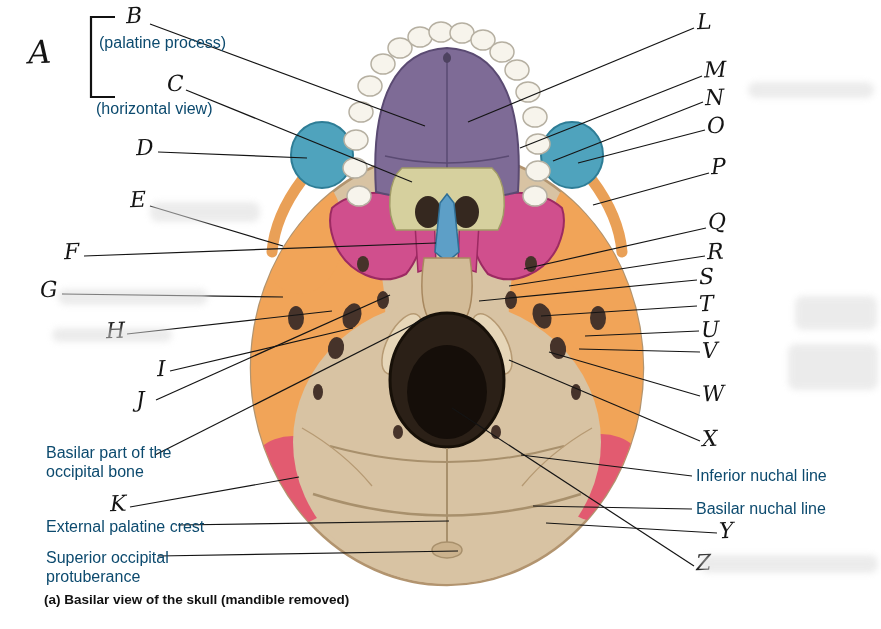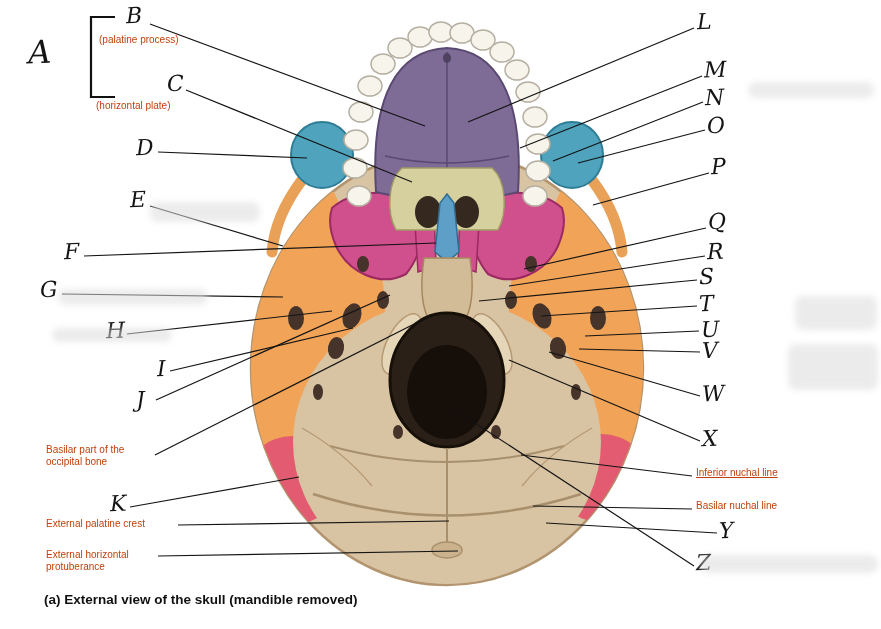--- a/index.html
+++ b/index.html
@@ -5,21 +5,21 @@
   * { margin:0; padding:0; box-sizing:border-box; }
   body { background:#ffffff; font-family:"Liberation Sans", sans-serif; }
   #canvas { position:relative; width:881px; height:629px; background:#ffffff; overflow:hidden; }
   svg.layer { position:absolute; left:0; top:0; width:881px; height:629px; }
   .letter {
     position:absolute; font-family:"DejaVu Serif", serif; font-style:italic;
     font-size:22px; color:#141414; line-height:1; transform:rotate(-2deg);
     letter-spacing:0.5px; user-select:none;
   }
   .text-label {
-    position:absolute; font-size:10px; color:#c2410c; line-height:1.18;
+    position:absolute; font-size:16px; color:#0c4a6e; line-height:1.18;
     white-space:pre-line;
   }
   .caption { position:absolute; font-size:13.5px; font-weight:bold; color:#111; }
   .smudge { position:absolute; background:#dcdcdc; opacity:.55; filter:blur(3px); border-radius:8px; }
 </style>
 </head>
 <body>
 
 <div id="canvas">
 
@@ -148,21 +148,21 @@
         <line x1="717" y1="533" x2="546" y2="523" stroke="#141414" stroke-width="1.2"></line>
         <line x1="694" y1="566" x2="452" y2="408" stroke="#141414" stroke-width="1.2"></line>
         <line x1="155" y1="455" x2="430" y2="316" stroke="#141414" stroke-width="1.2"></line>
         <line x1="178" y1="525" x2="449" y2="521" stroke="#141414" stroke-width="1.2"></line>
         <line x1="158" y1="556" x2="458" y2="551" stroke="#141414" stroke-width="1.2"></line>
         <line x1="692" y1="476" x2="521" y2="455" stroke="#141414" stroke-width="1.2"></line>
         <line x1="692" y1="509" x2="533" y2="506" stroke="#141414" stroke-width="1.2"></line>
       </g>
   </svg>
 
-  <div class="caption" style="left:44px; top:592px;">(a) External view of the skull (mandible removed)</div>
+  <div class="caption" style="left:44px; top:592px;">(a) Basilar view of the skull (mandible removed)</div>
 <div class="letter" style="left: 28px; top: 36px; font-size: 32px;">A</div>
     <div class="letter" style="left: 126px; top: 5px;">B</div>
     <div class="letter" style="left: 167px; top: 73px;">C</div>
     <div class="letter" style="left: 136px; top: 137px;">D</div>
     <div class="letter" style="left: 130px; top: 189px;">E</div>
     <div class="letter" style="left: 64px; top: 241px;">F</div>
     <div class="letter" style="left: 40px; top: 279px;">G</div>
     <div class="letter" style="left: 106px; top: 320px;">H</div>
     <div class="letter" style="left: 157px; top: 358px;">I</div>
     <div class="letter" style="left: 136px; top: 389px;">J</div>
@@ -176,27 +176,27 @@
     <div class="letter" style="left: 707px; top: 241px;">R</div>
     <div class="letter" style="left: 699px; top: 266px;">S</div>
     <div class="letter" style="left: 699px; top: 293px;">T</div>
     <div class="letter" style="left: 701px; top: 319px;">U</div>
     <div class="letter" style="left: 702px; top: 340px;">V</div>
     <div class="letter" style="left: 702px; top: 383px;">W</div>
     <div class="letter" style="left: 702px; top: 428px;">X</div>
     <div class="letter" style="left: 719px; top: 520px;">Y</div>
     <div class="letter" style="left: 696px; top: 552px;">Z</div>
     <div class="text-label" style="left: 99px; top: 34px;">(palatine process)</div>
-    <div class="text-label" style="left: 96px; top: 100px;">(horizontal plate)</div>
+    <div class="text-label" style="left: 96px; top: 100px;">(horizontal view)</div>
     <div class="text-label" style="left: 46px; top: 444px;">Basilar part of the
 occipital bone</div>
     <div class="text-label" style="left: 46px; top: 518px;">External palatine crest</div>
-    <div class="text-label" style="left: 46px; top: 549px;">External horizontal
+    <div class="text-label" style="left: 46px; top: 549px;">Superior occipital
 protuberance</div>
-    <div class="text-label" style="left: 696px; top: 467px; text-decoration: underline;">Inferior nuchal line</div>
+    <div class="text-label" style="left: 696px; top: 467px;">Inferior nuchal line</div>
     <div class="text-label" style="left: 696px; top: 500px;">Basilar nuchal line</div>
     <div class="smudge" style="left: 150px; top: 202px; width: 110px; height: 20px;"></div>
     <div class="smudge" style="left: 58px; top: 289px; width: 150px; height: 16px;"></div>
     <div class="smudge" style="left: 52px; top: 328px; width: 120px; height: 14px;"></div>
     <div class="smudge" style="left: 748px; top: 82px; width: 126px; height: 16px;"></div>
     <div class="smudge" style="left: 795px; top: 296px; width: 82px; height: 34px;"></div>
     <div class="smudge" style="left: 788px; top: 344px; width: 90px; height: 46px;"></div>
     <div class="smudge" style="left: 700px; top: 555px; width: 178px; height: 18px;"></div>
   </div>
 

